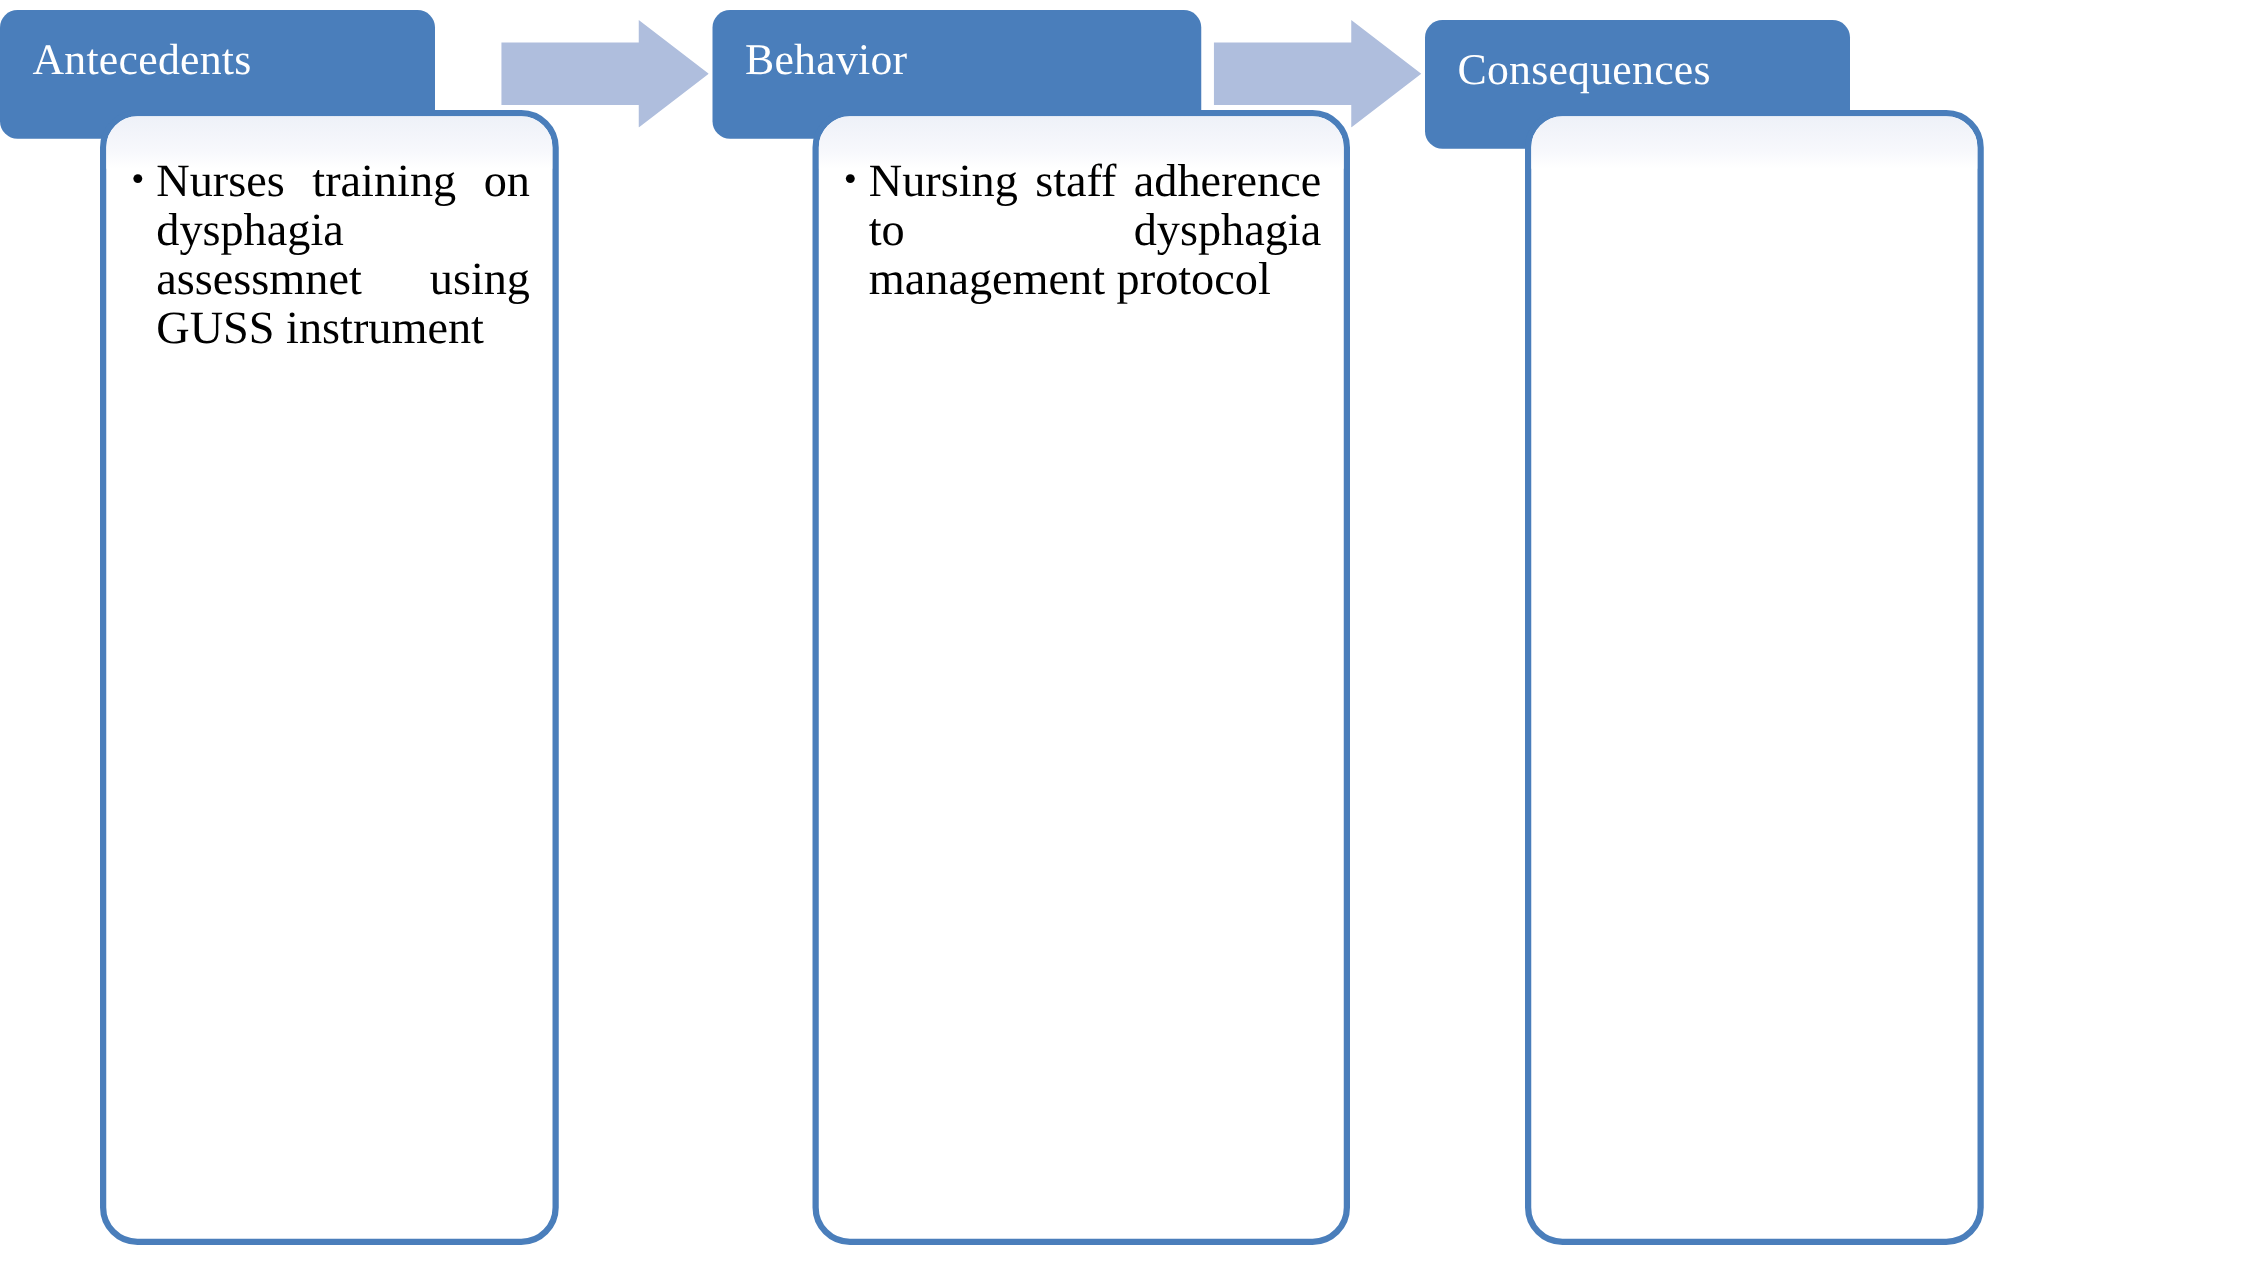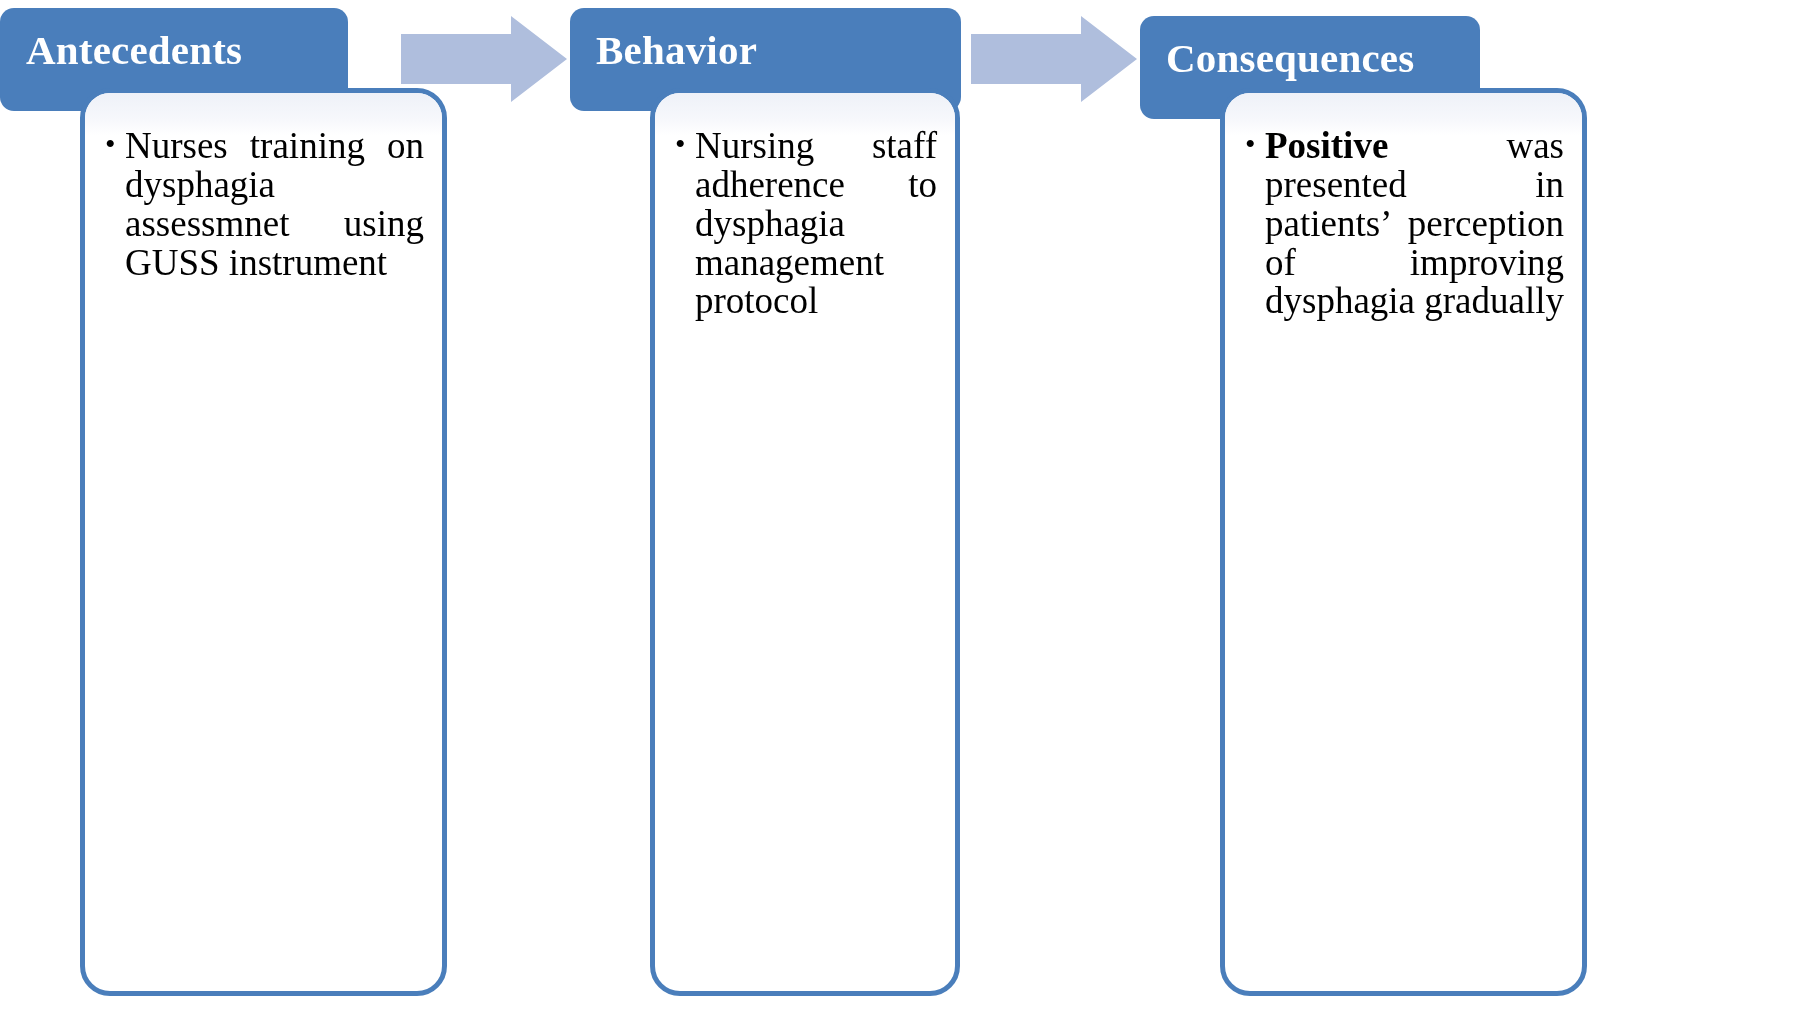--- a/index.html
+++ b/index.html
@@ -31,22 +31,22 @@
     position: absolute;
     box-sizing: border-box;
     background: #4a7ebb;
     border-radius: 14px;
     z-index: 1;
     display: flex;
     align-items: flex-start;
   }
   .hdr-label {
     color: #ffffff;
-    font-weight: bold;
-    font-size: 41px;
+    font-weight: normal;
+    font-size: 35px;
     line-height: 1;
     letter-spacing: 0.2px;
     padding: 22px 0 0 26px;
     white-space: nowrap;
   }
 
   
   .body-box {
     position: absolute;
     box-sizing: border-box;
@@ -122,37 +122,36 @@
   <div class="arrow" style="left:401px; top:16px;">
     <svg width="166" height="86" viewBox="0 0 166 86" aria-hidden="true">
       <polygon points="0,18 110,18 110,0 166,43 110,86 110,68 0,68" fill="#afbedd"></polygon>
     </svg>
   </div>
 
   <div class="group">
     <div class="hdr" style="left:570px; top:8px; width:391px; height:103px;">
       <span class="hdr-label">Behavior</span>
     </div>
-    <div class="body-box" style="left:633px; top:88px; width:310px; height:908px;">
+    <div class="body-box" style="left:633px; top:88px; width:430px; height:908px;">
       <ul class="bullets">
         <li><span>Nursing staff adherence to dysphagia management protocol</span></li>
       </ul>
     </div>
   </div>
 
   <div class="arrow" style="left:971px; top:16px;">
     <svg width="166" height="86" viewBox="0 0 166 86" aria-hidden="true">
       <polygon points="0,18 110,18 110,0 166,43 110,86 110,68 0,68" fill="#afbedd"></polygon>
     </svg>
   </div>
 
   <div class="group">
     <div class="hdr" style="left:1140px; top:16px; width:340px; height:103px;">
       <span class="hdr-label">Consequences</span>
     </div>
     <div class="body-box" style="left:1203px; top:88px; width:367px; height:908px;">
       <ul class="bullets">
-        <li><b>Positive</b><span> was presented in patients’ perception of improving dysphagia gradually</span></li>
       </ul>
     </div>
   </div>
 
 </div>
 
 </body></html>

